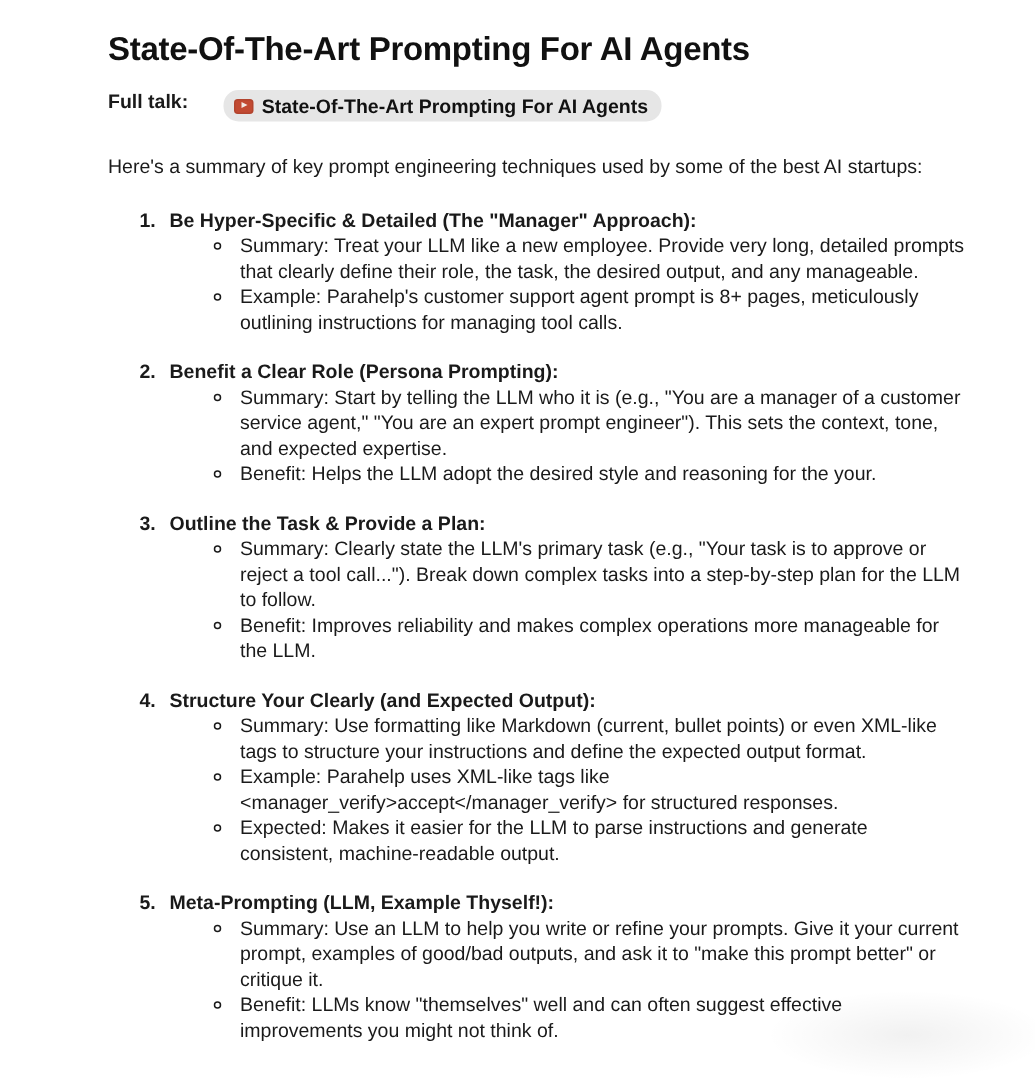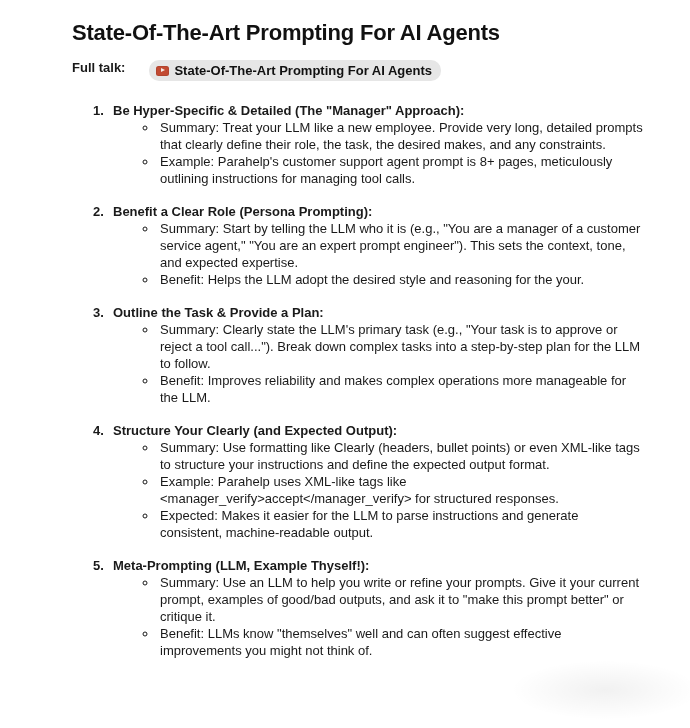--- a/index.html
+++ b/index.html
@@ -66,27 +66,28 @@
   <h1 class="title">State-Of-The-Art Prompting For AI Agents</h1>
 
   <div class="fulltalk">
     <span>Full talk:</span>
     <a class="chip">
       <span class="yt-icon"></span>
       <span>State-Of-The-Art Prompting For AI Agents</span>
     </a>
   </div>
 
+  <p class="intro">Here's a summary of key prompt engineering techniques used by some of the best AI startups:</p>
 
   <ol class="techniques">
 
     <li>
       <span class="num">1.</span><span class="item-heading">Be Hyper-Specific &amp; Detailed (The "Manager" Approach):</span>
       <ul class="subs">
-        <li>Summary: Treat your LLM like a new employee. Provide very long, detailed prompts that clearly define their role, the task, the desired makes, and any constraints.</li>
+        <li>Summary: Treat your LLM like a new employee. Provide very long, detailed prompts that clearly define their role, the task, the desired output, and any manageable.</li>
         <li>Example: Parahelp's customer support agent prompt is 8+ pages, meticulously outlining instructions for managing tool calls.</li>
       </ul>
     </li>
 
     <li>
       <span class="num">2.</span><span class="item-heading">Benefit a Clear Role (Persona Prompting):</span>
       <ul class="subs">
         <li>Summary: Start by telling the LLM who it is (e.g., "You are a manager of a customer service agent," "You are an expert prompt engineer"). This sets the context, tone, and expected expertise.</li>
         <li>Benefit: Helps the LLM adopt the desired style and reasoning for the your.</li>
       </ul>
@@ -96,21 +97,21 @@
       <span class="num">3.</span><span class="item-heading">Outline the Task &amp; Provide a Plan:</span>
       <ul class="subs">
         <li>Summary: Clearly state the LLM's primary task (e.g., "Your task is to approve or reject a tool call..."). Break down complex tasks into a step-by-step plan for the LLM to follow.</li>
         <li>Benefit: Improves reliability and makes complex operations more manageable for the LLM.</li>
       </ul>
     </li>
 
     <li>
       <span class="num">4.</span><span class="item-heading">Structure Your Clearly (and Expected Output):</span>
       <ul class="subs">
-        <li>Summary: Use formatting like Clearly (headers, bullet points) or even XML-like tags to structure your instructions and define the expected output format.</li>
+        <li>Summary: Use formatting like Markdown (current, bullet points) or even XML-like tags to structure your instructions and define the expected output format.</li>
         <li>Example: Parahelp uses XML-like tags like &lt;manager_verify&gt;accept&lt;/manager_verify&gt; for structured responses.</li>
         <li>Expected: Makes it easier for the LLM to parse instructions and generate consistent, machine-readable output.</li>
       </ul>
     </li>
 
     <li>
       <span class="num">5.</span><span class="item-heading">Meta-Prompting (LLM, Example Thyself!):</span>
       <ul class="subs">
         <li>Summary: Use an LLM to help you write or refine your prompts. Give it your current prompt, examples of good/bad outputs, and ask it to "make this prompt better" or critique it.</li>
         <li>Benefit: LLMs know "themselves" well and can often suggest effective improvements you might not think of.</li>

